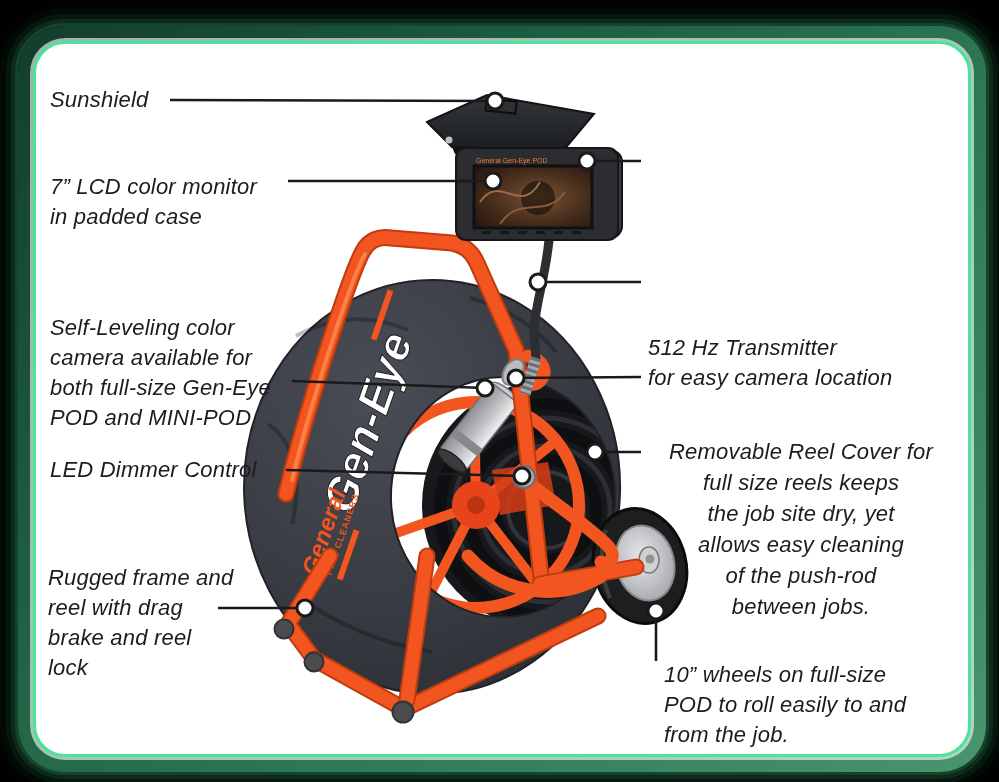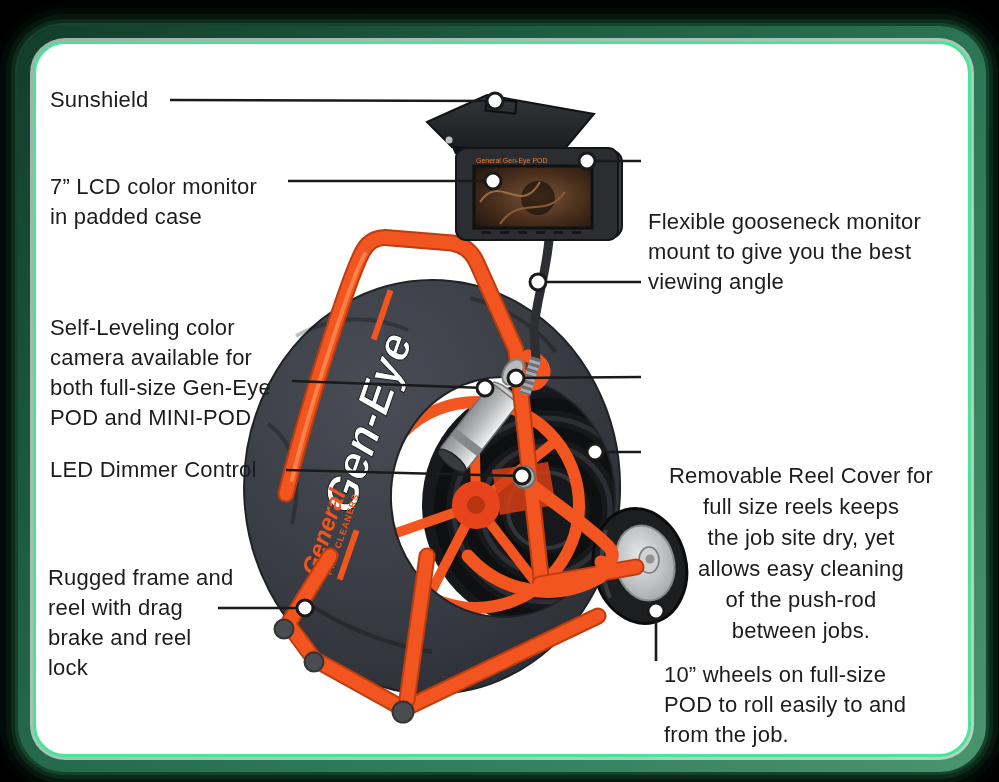--- a/index.html
+++ b/index.html
@@ -8,21 +8,21 @@
   .card{position:absolute;left:18px;top:26px;width:968px;height:746px;border-radius:46px;
         background:linear-gradient(135deg,#123d2a 0%,#1d5c40 30%,#2e7a57 62%,#4a946e 100%);
         box-shadow:0 0 0 3px rgba(30,90,60,.55),0 0 0 7px rgba(25,75,50,.38),
                    0 0 0 12px rgba(20,60,40,.26),0 0 0 18px rgba(14,48,33,.16),
                    0 0 0 25px rgba(10,38,26,.09);
         padding:15px;box-sizing:border-box;}
   .card-inner{width:100%;height:100%;background:#fff;border-radius:32px;
         border:3px solid #4be397;box-shadow:0 0 0 3px rgba(255,255,255,.6);box-sizing:border-box;}
   .stage{position:absolute;inset:0;}
   .callout{position:absolute;font-size:22px;line-height:30px;color:#1c1c1c;
-           white-space:pre-line;letter-spacing:.2px;}
+           white-space:pre-line;letter-spacing:.2px;font-style:italic;}
   svg{position:absolute;inset:0;}
   .tubeO{stroke:#bf3c0e;stroke-width:17;fill:none;stroke-linecap:round;stroke-linejoin:round;}
   .tubeM{stroke:#f2551f;stroke-width:13;fill:none;stroke-linecap:round;stroke-linejoin:round;}
   .tubeH{stroke:#ff9058;stroke-width:4;fill:none;stroke-linecap:round;opacity:.75;}
   .lead{stroke:#1a1a1a;stroke-width:2.6;fill:none;}
   .dot{fill:#ffffff;stroke:#1a1a1a;stroke-width:3;}
   .wrinkle{stroke:rgba(0,0,0,.25);stroke-width:4;fill:none;}
 </style>
 </head>
 <body>
@@ -200,24 +200,23 @@
 in padded case</div>
     <div class="callout" style="left:50px;top:313px;">Self-Leveling color
 camera available for
 both full-size Gen-Eye
 POD and MINI-POD</div>
     <div class="callout" style="left:50px;top:455px;">LED Dimmer Control</div>
     <div class="callout" style="left:48px;top:563px;">Rugged frame and
 reel with drag
 brake and reel
 lock</div>
-    <div class="callout" style="left:648px;top:207px;">Flexible gooseneck monitor
-mount to give you the best
-viewing angle</div>
-    <div class="callout" style="left:645px;top:436px;width:312px;text-align:center;line-height:31px;margin-top:24px;">Removable Reel Cover for
+    <div class="callout" style="left:648px;top:333px;">512 Hz Transmitter
+for easy camera location</div>
+    <div class="callout" style="left:645px;top:436px;width:312px;text-align:center;line-height:31px;">Removable Reel Cover for
 full size reels keeps
 the job site dry, yet
 allows easy cleaning
 of the push-rod
 between jobs.</div>
     <div class="callout" style="left:664px;top:660px;">10” wheels on full-size
 POD to roll easily to and
 from the job.</div>
   </div>
 </div>

